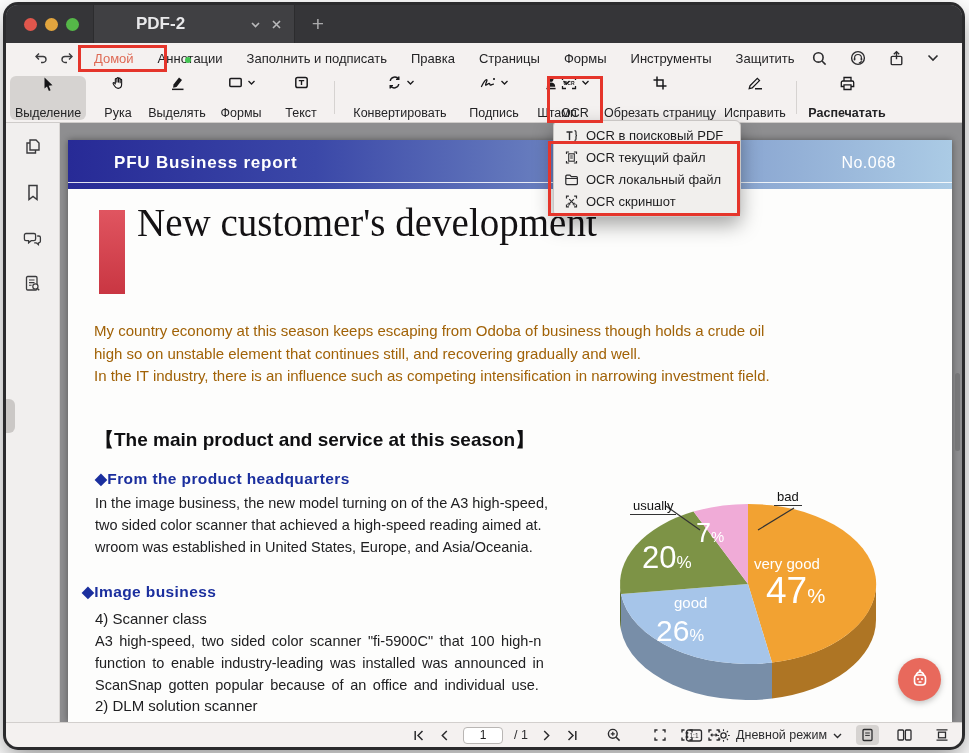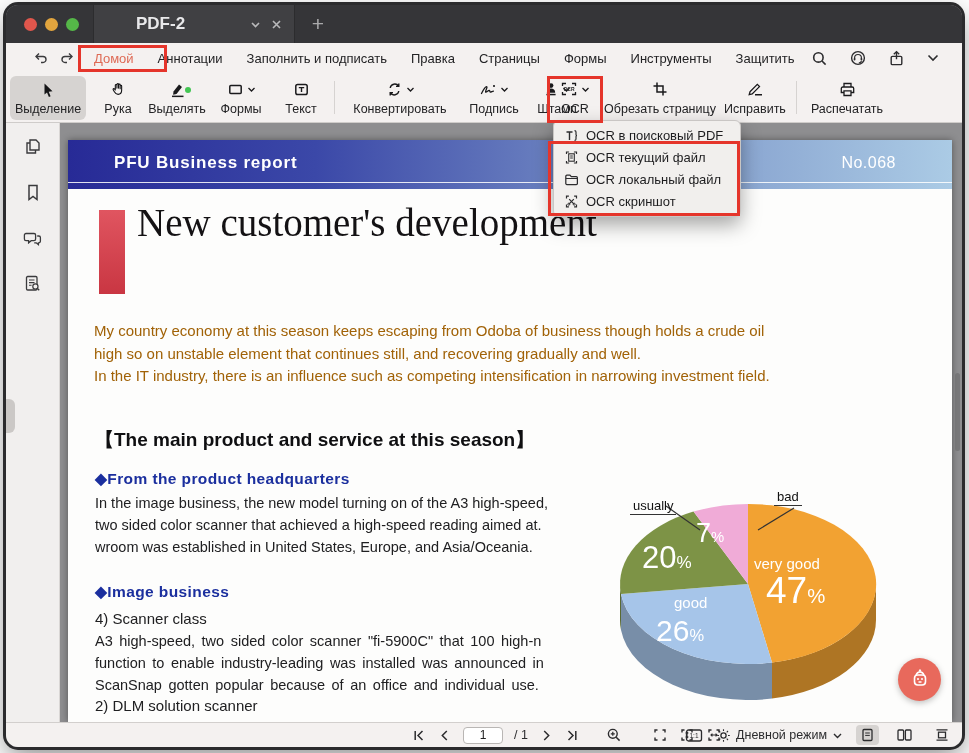--- a/index.html
+++ b/index.html
@@ -24,21 +24,21 @@
   
   .menubar { height:30px; flex:0 0 auto; background:#f4f1f0; display:flex; align-items:center; font-size:13px; color:#232325; }
   .undo-redo { display:flex; gap:12px; margin-left:26px; color:#3a3a3c; }
   .menu-items { display:flex; margin-left:6px; }
   .menu-item { padding:0 12px; cursor:default; }
   .menu-item.active { color:#de6a55; }
   .menu-right { margin-left:auto; display:flex; align-items:center; gap:21px; margin-right:22px; color:#2c2c2e; }
 
   
   .toolbar { height:50px; flex:0 0 auto; background:#f4f1f0; border-bottom:1px solid #cfccca; position:relative; font-size:12.5px; color:#232325; }
-  .tool { position:absolute; top:0; height:100%; display:flex; flex-direction:column; align-items:center; justify-content:center; gap:3px; }
+  .tool { position:absolute; top:0; height:100%; display:flex; flex-direction:column; align-items:center; gap:14px; }
   .tool .irow { height:19px; display:flex; align-items:center; gap:3px; }
   .tool.selected { top:3px; height:44px; background:#d6d3d1; border-radius:6px; }
   .vsep { position:absolute; top:8px; bottom:8px; width:1px; background:#d6d3d1; }
   .chev { width:9px; height:9px; }
   .greendot { position:absolute; width:6px; height:6px; background:#43c553; border-radius:50%; margin-left:22px; margin-top:-16px; }
 
   
   .content { flex:1; position:relative; background:#8e8e90; overflow:hidden; }
   .side-rail { position:absolute; left:0; top:0; bottom:0; width:54px; background:#f1efee; border-right:1px solid #d9d6d4;
                display:flex; flex-direction:column; align-items:center; padding-top:14px; gap:27px; color:#3a3a3c; }
@@ -50,21 +50,21 @@
             background:linear-gradient(90deg,#272a96 0%,#3b48a8 28%,#7d97c9 66%,#abcbe5 100%); }
   .banner::after { content:""; position:absolute; left:0; right:0; bottom:6px; height:1px; background:rgba(255,255,255,.85); }
   .banner .btitle { position:absolute; left:46px; top:13px; color:#fff; font-size:17px; font-weight:bold; letter-spacing:.8px; }
   .banner .bnum { position:absolute; right:56px; top:14px; color:#fff; font-size:16px; letter-spacing:.5px; }
 
   .red-bar { position:absolute; left:31px; top:70px; width:26px; height:84px; background:linear-gradient(180deg,#e05560,#c93642); }
   .headline { position:absolute; left:69px; top:60px; font-family:"Liberation Serif",serif; font-size:39px; line-height:46px; color:#141214; }
   .intro { position:absolute; left:26px; top:180px; font-family:Liberation Sans, sans-serif; font-size:15px; line-height:22.5px; color:#a16207; }
   .section-title { position:absolute; left:27px; top:287px; font-size:19px; font-weight:bold; color:#0f0f11; }
   .bluehead { position:absolute; font-size:15.5px; font-weight:bold; color:#1b2f9e; letter-spacing:.4px; }
-  .s1t { left:27px; top:330px; } .s2t { left:27px; top:443px; }
+  .s1t { left:27px; top:330px; } .s2t { left:14px; top:443px; }
   .bodytxt { position:absolute; left:27px; font-size:14.5px; line-height:22px; color:#202022; }
   .s1l { top:352px; } .s2i1 { top:468px; font-size:15px; } .s2l { top:490px; word-spacing:2.5px; } .s2i2 { top:555px; font-size:15px; }
 
   
   .pie-wrap { position:absolute; left:540px; top:338px; width:295px; height:235px; }
   .pie-wrap svg { position:absolute; left:0; top:0; }
   .callout { position:absolute; font-size:13px; color:#111; border-bottom:1.4px solid #333; padding:0 3px 1px; }
   .co-usually { left:22px; top:20px; }
   .co-bad { left:166px; top:11px; }
   .slice-name { position:absolute; color:#fff; font-size:15px; }
@@ -322,21 +322,21 @@
         <svg width="18" height="16" viewBox="0 0 18 16">
             <path d="M4 10.8 11.3 3.4l2.2 2.2-7.3 7.4-3 .7Z" fill="none" stroke="#1a1a1c" stroke-width="1.3"></path>
             <path d="M9 13.8h7" stroke="#1a1a1c" stroke-width="1.4"></path>
           </svg>
       </span>
       <span>Исправить</span>
     </div>
 
     <div class="vsep" style="left:790px;"></div>
 
-    <div class="tool" style="left:796px; width:90px;">
+    <div class="tool" style="left:796px; width:90px;font-weight:bold;">
       <span class="irow">
         <svg width="17" height="16" viewBox="0 0 17 16">
             <path d="M5 6V2.5h7V6M3.8 6h9.4c.9 0 1.5.6 1.5 1.5v4H12.5M4.5 11.5H2.3v-4C2.3 6.6 2.9 6 3.8 6M5 9.8h7v4.7H5Z" fill="none" stroke="#1a1a1c" stroke-width="1.3"></path>
           </svg>
       </span>
       <span>Распечатать</span>
     </div>
   </div>
 
   <div class="content">

